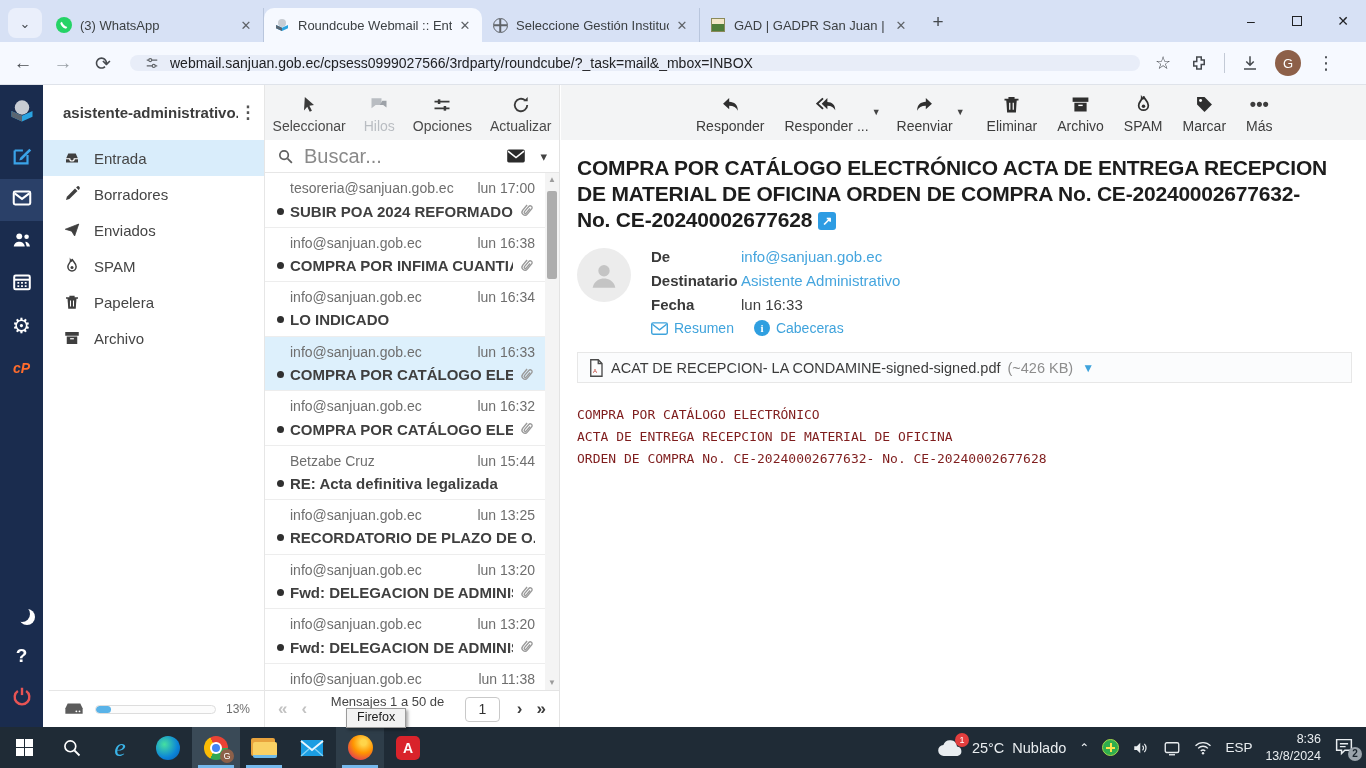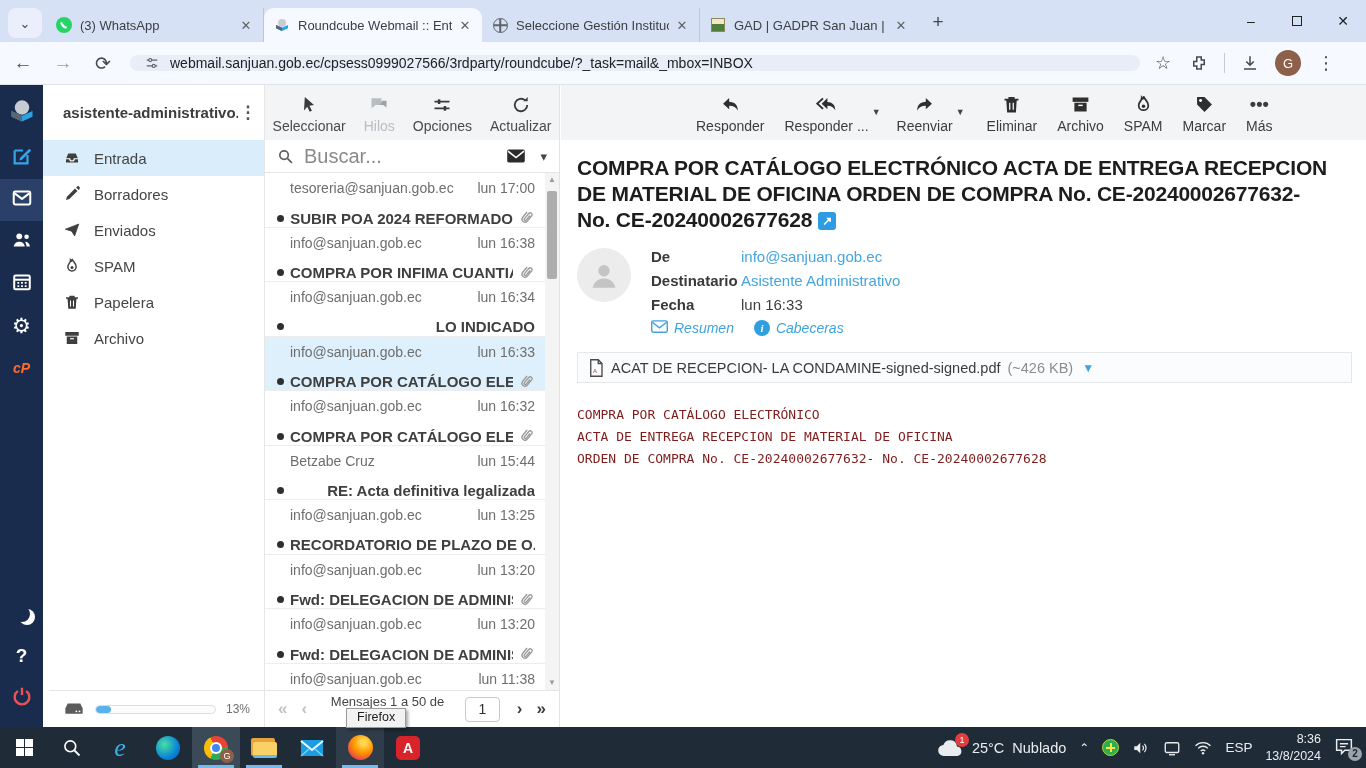--- a/index.html
+++ b/index.html
@@ -69,25 +69,25 @@
   .list { position:absolute; top:0; bottom:0; left:265px; width:295px; background:#fff; border-right:1px solid #e3e3e3; }
   .list-toolbar { height:55px; background:#f3f4f5; display:flex; align-items:flex-end; justify-content:center; gap:18px; padding-bottom:6px; }
   .lt-btn { display:flex; flex-direction:column; align-items:center; gap:3px; color:#4a4a4a; font-size:14px; }
   .lt-btn svg { width:20px; height:20px; }
   .lt-btn.disabled { color:#b9bdc2; }
   .search-row { height:33px; display:flex; align-items:center; padding:0 12px; border-bottom:1px solid #e6e6e6; background:#fff; }
   .search-row .mag { width:17px; height:17px; color:#5f5f5f; margin-right:10px; }
   .search-ph { flex:1; font-size:20px; color:#8a8a8a; }
   .search-mail { width:20px; height:16px; color:#2b2b2b; margin-right:14px; }
   .search-caret { color:#444; font-size:13px; }
-  .rows { position:absolute; top:88px; bottom:37px; left:0; right:14px; overflow:hidden;text-align:right; }
+  .rows { position:absolute; top:88px; bottom:37px; left:0; right:14px; overflow:hidden; }
   .msg-row { height:54.5px; padding:7px 10px 0 12px; border-bottom:1px solid #ededed; position:relative; }
   .msg-row.selected { background:#ddf0fc; }
   .msg-line1 { display:flex; justify-content:space-between; font-size:14px; color:#6e6e6e; padding-left:13px; }
-  .msg-line2 { display:flex; align-items:center; margin-top:13px; }
+  .msg-line2 { display:flex; align-items:center; margin-top:6px; }
   .dot { width:7px; height:7px; border-radius:50%; background:#2f2f2f; margin-right:6px; flex:none; }
   .msg-subject { font-size:15px; font-weight:bold; color:#3f3f3f; white-space:nowrap; overflow:hidden; flex:1; }
   .clip { width:18px; height:18px; color:#9a9a9a; flex:none; margin-left:4px; transform:rotate(40deg); }
   .clip svg { width:18px; height:18px; }
   .list-footer { position:absolute; bottom:0; left:0; right:0; height:37px; border-top:1px solid #e4e4e4; display:flex; align-items:center; padding:0 10px; gap:8px; background:#fff; }
   .pg-btn { font-size:17px; font-weight:bold; color:#3f3f3f; padding:0 3px; }
   .pg-btn.disabled { color:#c2c2c2; }
   .pg-summary { font-size:13px; color:#454545; margin:0 6px;text-align:center; }
   .pg-input { width:38px; height:25px; border:1px solid #c9c9c9; border-radius:4px; text-align:center; font-size:14px; color:#333; display:flex; align-items:center; justify-content:center; }
   .list-scrollbar { position:absolute; top:88px; bottom:37px; right:0; width:14px; background:#f4f4f4; }
@@ -105,21 +105,21 @@
   .ext-link { display:inline-flex; width:18px; height:18px; background:#2d9ce3; border-radius:3px; color:#fff; font-size:12px; font-weight:bold; align-items:center; justify-content:center; vertical-align:2px; margin-left:6px; }
   .headers { display:flex; margin-top:16px; }
   .avatar-circ { width:54px; height:54px; border-radius:50%; background:#ececec; display:flex; align-items:center; justify-content:center; color:#c4c4c4; flex:none; }
   .avatar-circ svg { width:34px; height:34px; }
   .hdr-table { margin-left:20px; font-size:15px; }
   .hdr-row { display:flex; margin-bottom:7px; }
   .hdr-label { width:90px; font-weight:bold; color:#3a3a3a; }
   .hdr-value { color:#45a5de; }
   .hdr-value.plain { color:#3d3d3d; }
   .hdr-actions { display:flex; gap:20px; margin-top:3px; }
-  .hdr-action { display:flex; align-items:flex-start; gap:6px; color:#3fa3dc; font-size:14px;font-style:italic; }
+  .hdr-action { display:flex; align-items:center; gap:6px; color:#3fa3dc; font-size:14px; }
   .env-out { width:17px; height:13px; color:#3fa3dc; }
   .info-circ { width:16px; height:16px; border-radius:50%; background:#2f9fe0; color:#fff; font-size:11px; font-weight:bold; display:flex; align-items:center; justify-content:center; font-family:"Liberation Serif",serif; }
   .attach-bar { margin-top:16px; border:1px solid #e7e7e7; background:#fbfcfd; height:31px; display:flex; align-items:center; padding:0 10px; gap:7px; }
   .pdf-ic { width:16px; height:18px; color:#4a4a4a; flex:none; }
   .attach-name { font-size:14.5px; color:#3c3c3c; }
   .attach-size { font-size:14.5px; color:#8d8d8d; }
   .attach-caret { color:#3fa3dc; font-size:12px; margin-left:2px; }
   .body-text { margin-top:24px; font-family:"DejaVu Sans Mono",monospace; font-size:13px; color:#7f1d1d; }
   .body-text div { margin-bottom:7px; }
 

